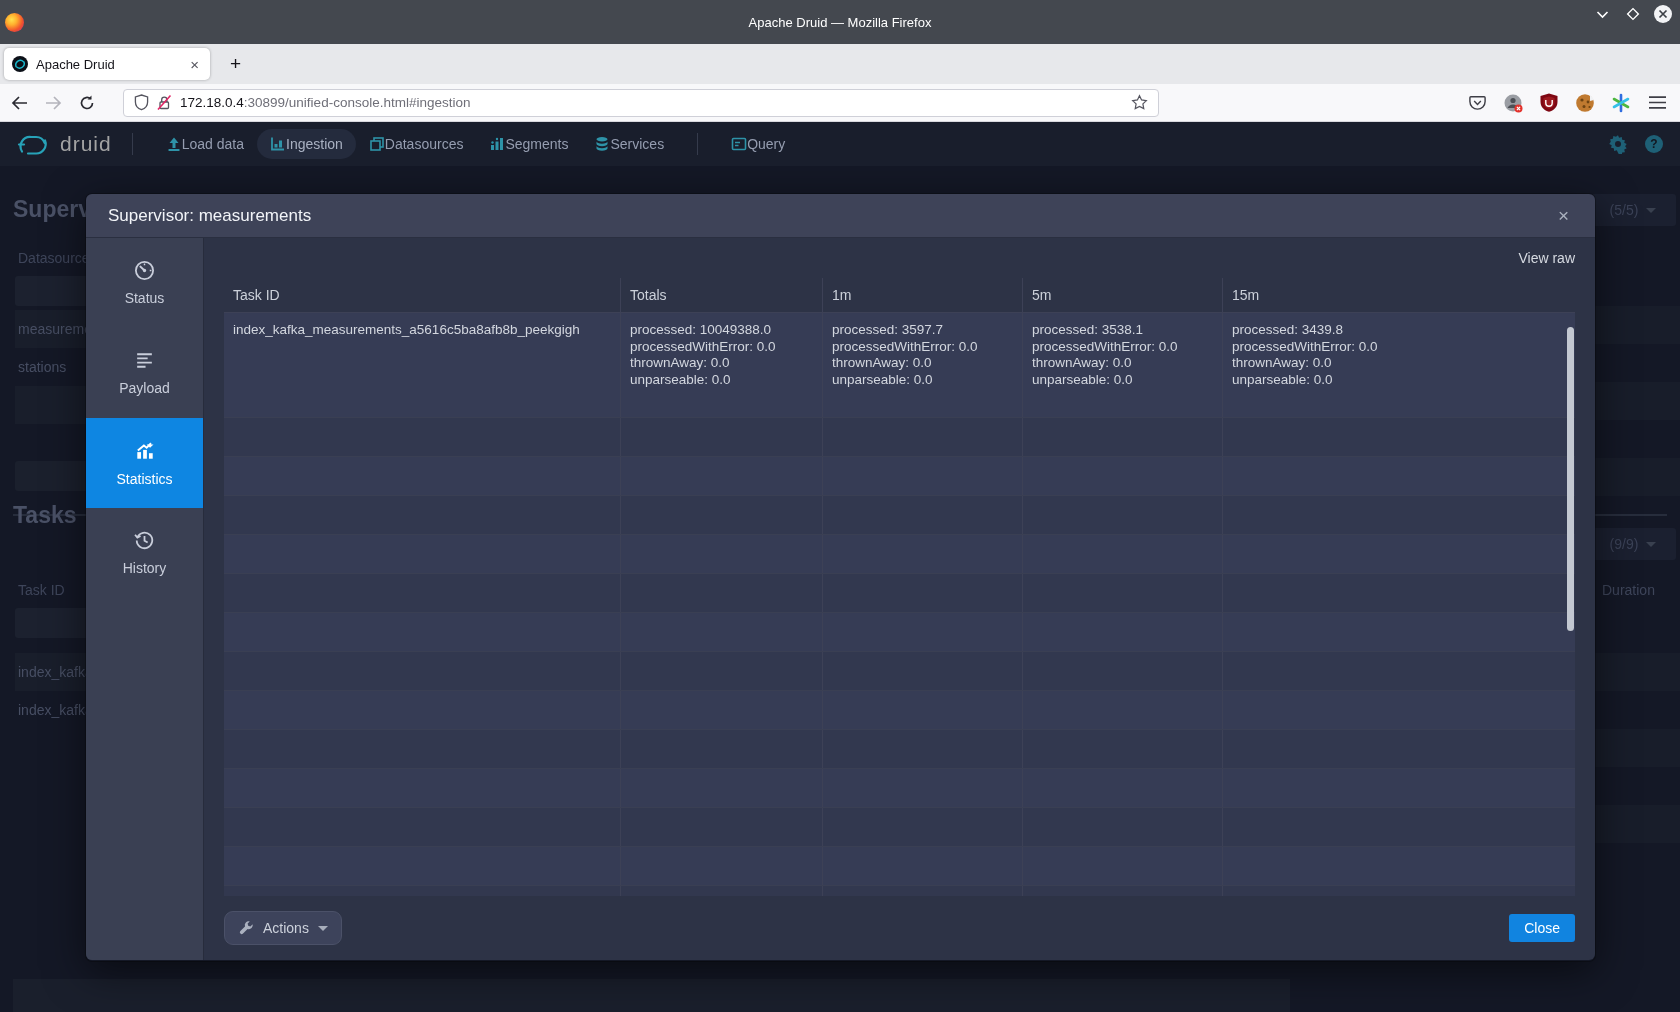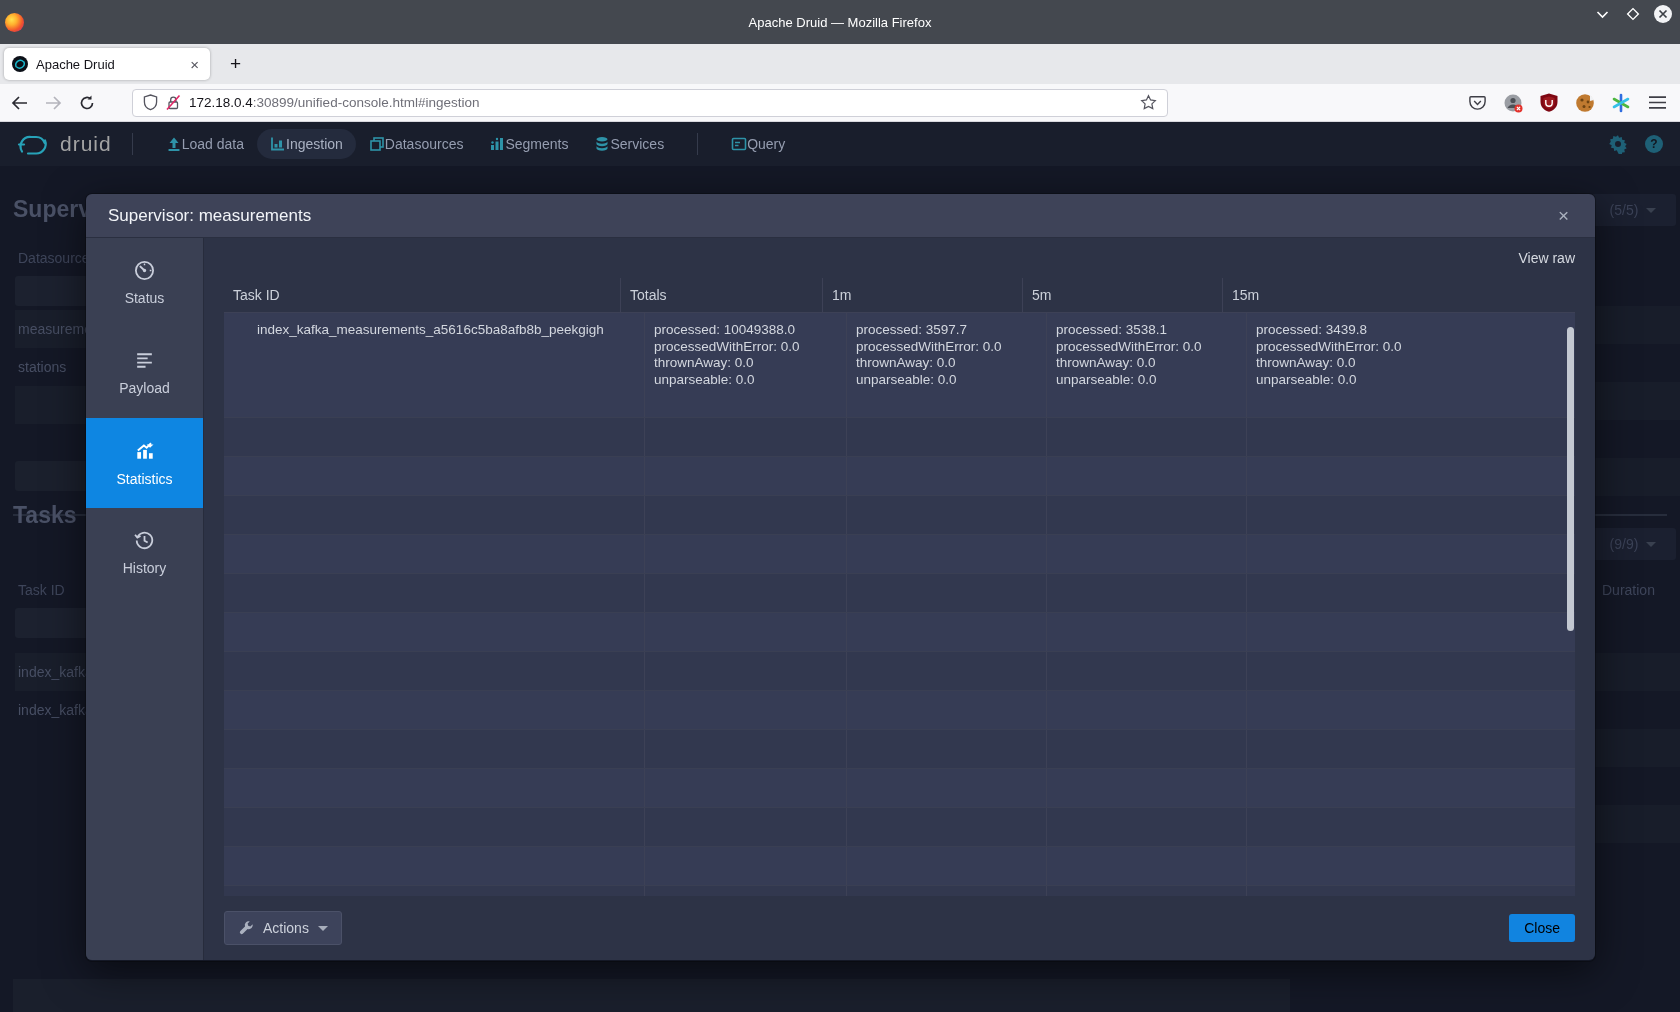--- a/index.html
+++ b/index.html
@@ -21,21 +21,21 @@
   .tabstrip { height:40px; background:#e7e8eb; display:flex; align-items:center; }
   .tab { width:206px; height:32px; margin-left:4px; background:#ffffff; border-radius:5px;
     box-shadow:0 0 3px rgba(0,0,0,.3); display:flex; align-items:center; padding:0 8px; }
   .tab-title { flex:1; font-size:13px; color:#15141a; margin-left:8px; white-space:nowrap; overflow:hidden; }
   .tab-close { color:#55555e; font-size:15px; padding:0 3px; }
   .newtab { font-size:19px; color:#15141a; margin-left:14px; padding:0 6px; }
 
   
   .toolbar { height:38px; background:#f8f8fa; border-bottom:1px solid #d8d8de; display:flex; align-items:center; }
   .navbtn { width:30px; height:28px; display:flex; align-items:center; justify-content:center; margin-left:4px; }
-  .urlbar { width:1036px; height:28px; margin-left:30px; background:#ffffff; border:1px solid #cfd0d8;
+  .urlbar { width:1036px; height:28px; margin-left:21px; background:#ffffff; border:1px solid #cfd0d8;
     border-radius:4px; display:flex; align-items:center; padding:0 10px; }
   .url-text { flex:1; font-size:13.5px; margin-left:8px; white-space:nowrap; overflow:hidden; }
   .url-host { color:#15141a; }
   .url-path { color:#6f6f78; }
   .tb-right { display:flex; align-items:center; gap:14px; margin-left:auto; margin-right:12px; }
   .tb-icon { width:22px; height:22px; display:flex; align-items:center; justify-content:center; position:relative; }
 
   
   .dnav { height:44px; background:#191e2c; display:flex; align-items:center; padding:0 16px; }
   .brand { display:flex; align-items:center; gap:10px; }
@@ -79,37 +79,37 @@
   .modal-main { flex:1; position:relative; padding:0 20px; }
   .view-raw-row { height:40px; display:flex; align-items:center; justify-content:flex-end; }
   .view-raw { color:#d6dae1; font-size:14px; }
 
   .thead { display:flex; height:34px; align-items:center; }
   .th { font-size:14px; color:#ccd1da; padding-left:9px; height:100%; display:flex; align-items:center; }
   .c0 { width:396px; } .c1 { width:202px; } .c2 { width:200px; } .c3 { width:200px; } .c4 { flex:1; }
   .th + .th { border-left:1px solid #3d4156; }
 
   .tbody { position:relative; height:584px; overflow:hidden; border-top:1px solid #3d4156; }
-  .trow { display:flex;padding-left:24px; }
+  .trow { display:flex; }
   .trow + .trow { border-top:1px solid #3a3f53; }
   .trow.light { background:#363c55; }
   .trow.dark { background:#32384f; }
   .trow.data { height:104px; }
   .trow.empty { height:39px; }
   .td { padding:9px 10px 0 9px; font-size:13.5px; line-height:16.5px; color:#d3d7df; overflow:hidden; }
   .td + .td { border-left:1px solid #3d4156; }
   .trow.empty .td { padding:0 0 0 0; }
   .scroll-thumb { position:absolute; right:1px; top:14px; width:7px; height:304px; background:#c3c8d1; border-radius:4px; }
 
   .modal-footer { position:absolute; left:20px; right:20px; bottom:0; height:64px; display:flex; align-items:center;
     justify-content:space-between; }
   .actions-btn { display:flex; align-items:center; gap:9px; height:30px; padding:16px 13px; background:#3d435b;
-    border:1px solid #4b5168; border-radius:3px; color:#cdd2dc; font-size:14px; }
+    border:1px solid #4b5168; border-radius:9px; color:#cdd2dc; font-size:14px; }
   .caret { width:0; height:0; border-left:5px solid transparent; border-right:5px solid transparent; border-top:5px solid #a7adbb; }
-  .close-btn { height:28px; padding:0 15px; background:#1184e0; border-radius:3px; color:#000000; font-size:14px;
+  .close-btn { height:28px; padding:0 15px; background:#1184e0; border-radius:3px; color:#ffffff; font-size:14px;
     display:flex; align-items:center; }
 </style>
 </head>
 <body>
 
 <div class="screen">
 
   <div class="titlebar">
     <div class="ff-logo"></div>
     <div class="win-title">Apache Druid — Mozilla Firefox</div>

